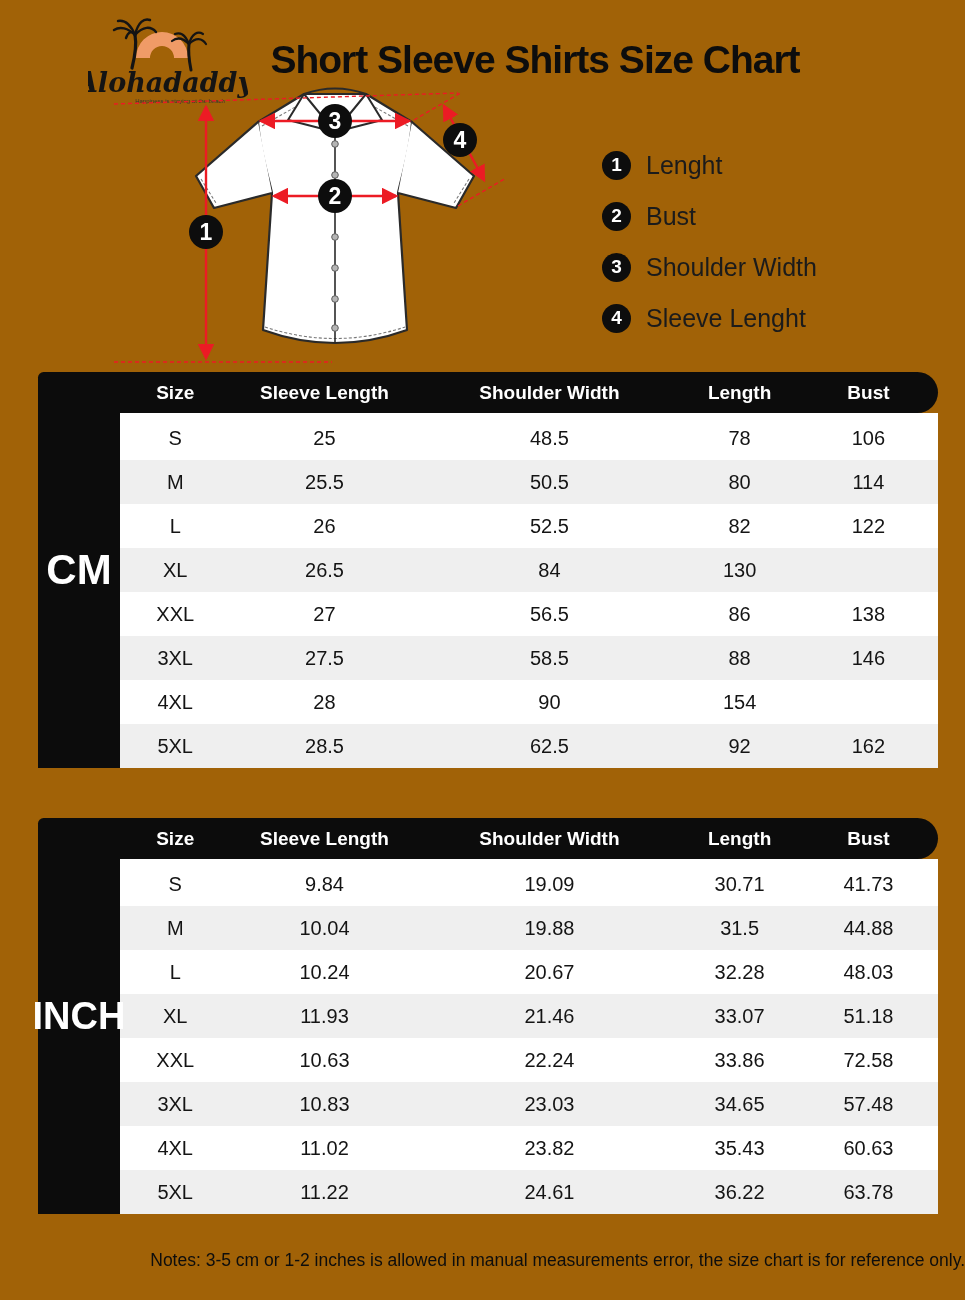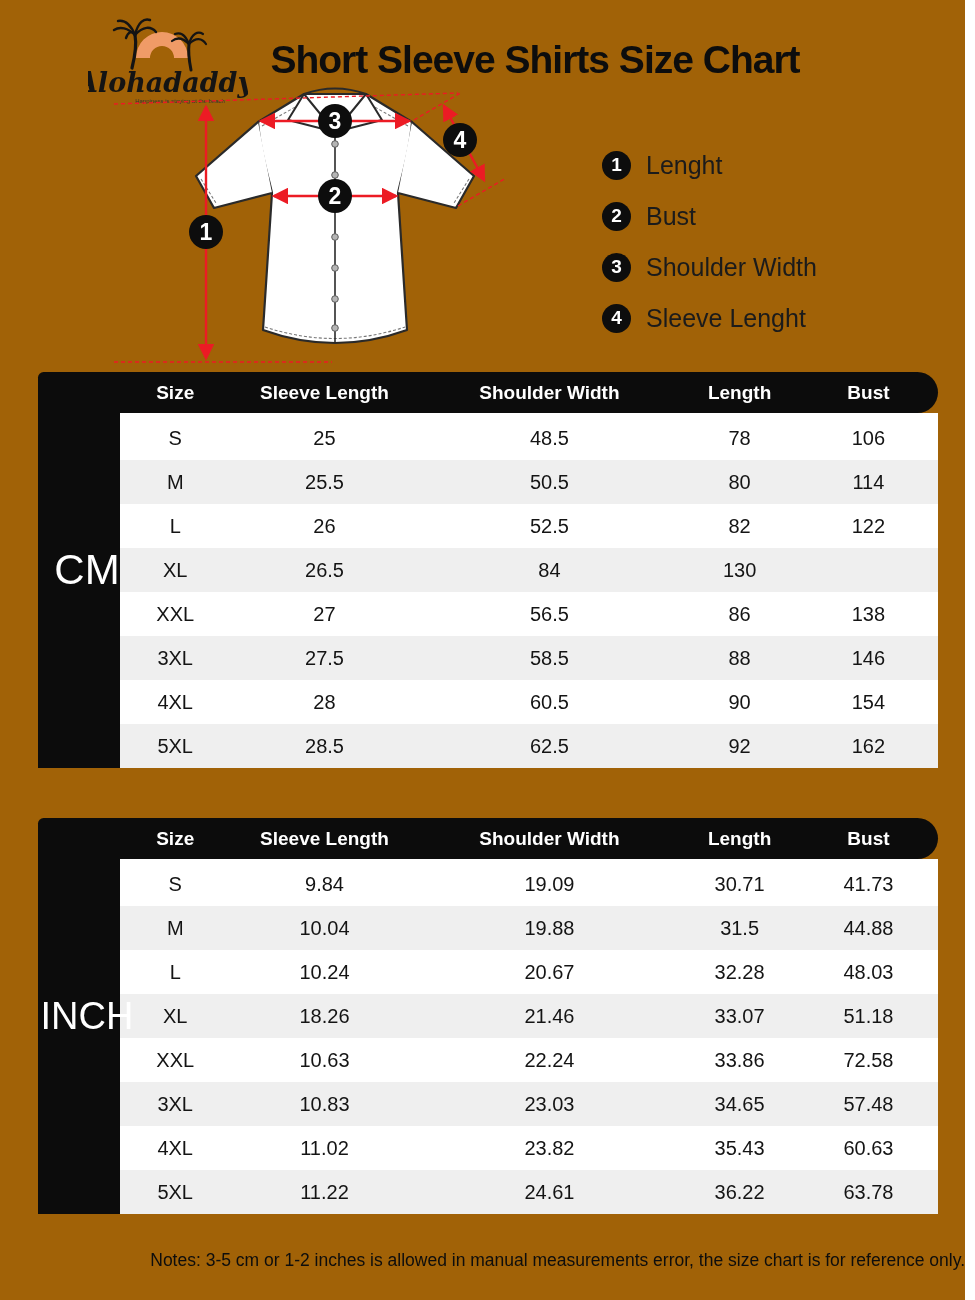--- a/index.html
+++ b/index.html
@@ -33,23 +33,23 @@
   .table-inch { top:818px; }
   .t-header {
     height:41px; background:#0c0c0c; border-radius:6px 22px 22px 0;
     display:flex; align-items:center; padding-left:82px;
   }
   .t-cols { flex:1; display:grid; grid-template-columns:13.5% 23% 32% 14.5% 17%; }
   .t-col { color:#fff; font-weight:700; font-size:19px; text-align:center; }
   .t-body { display:flex; }
   .unit-band { width:82px; background:#0c0c0c; flex:0 0 82px; }
   .unit-label {
-    position:absolute; left:8px; top:0; width:82px; height:100%;
+    position:absolute; left:0; top:0; width:82px; height:100%;
     display:flex; align-items:center; justify-content:center;
-    color:#fff; font-weight:400;
+    color:#fff; font-weight:700;
   }
   .unit-cm .unit-label   { font-size:42px; }
   .unit-inch .unit-label { font-size:38px; letter-spacing:0; }
   .t-rows { flex:1; border-top:3px solid #fff; background:#fff; }
   .t-row {
     height:44px; display:grid; grid-template-columns:13.5% 23% 32% 14.5% 17%;
     align-items:center; text-align:center; font-size:20px; color:#141414;
   }
   .t-row:nth-child(even) { background:#efefef; }
 
@@ -234,21 +234,20 @@
         <div class="t-row">
           <span>3XL</span>
           <span>27.5</span>
           <span>58.5</span>
           <span>88</span>
           <span>146</span>
         </div>
         <div class="t-row">
           <span>4XL</span>
           <span>28</span>
-          <span>60.5</span>
           <span>90</span>
           <span>154</span>
         </div>
         <div class="t-row">
           <span>5XL</span>
           <span>28.5</span>
           <span>62.5</span>
           <span>92</span>
           <span>162</span>
         </div>
@@ -286,21 +285,21 @@
         </div>
         <div class="t-row">
           <span>L</span>
           <span>10.24</span>
           <span>20.67</span>
           <span>32.28</span>
           <span>48.03</span>
         </div>
         <div class="t-row">
           <span>XL</span>
-          <span>18.26</span>
+          <span>11.93</span>
           <span>21.46</span>
           <span>33.07</span>
           <span>51.18</span>
         </div>
         <div class="t-row">
           <span>XXL</span>
           <span>10.63</span>
           <span>22.24</span>
           <span>33.86</span>
           <span>72.58</span>

